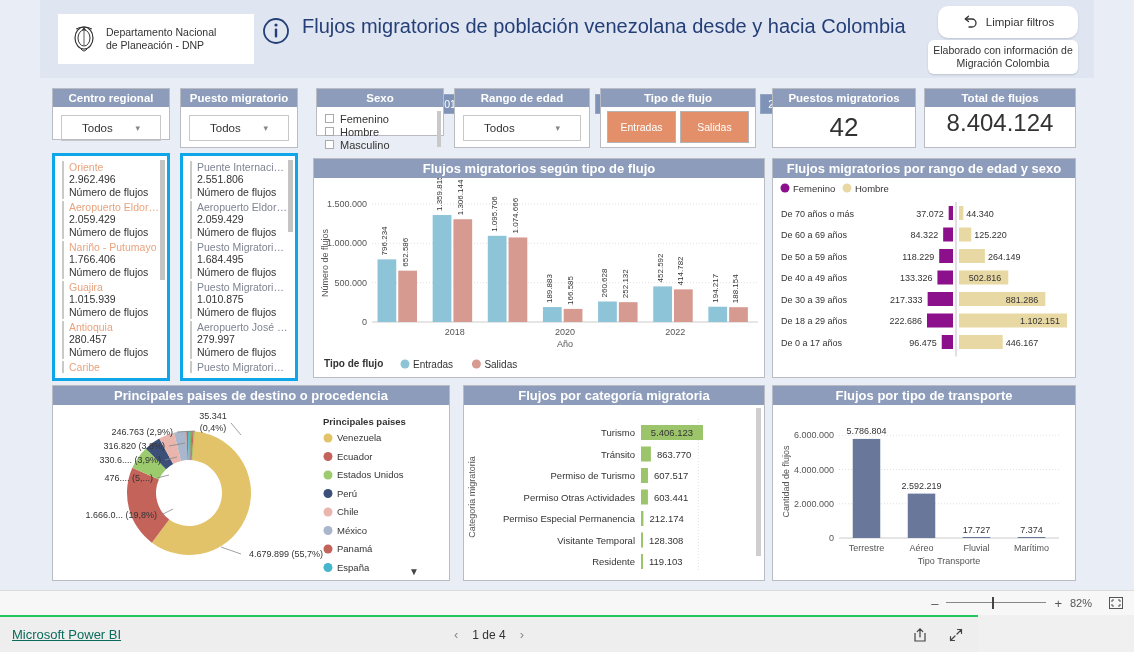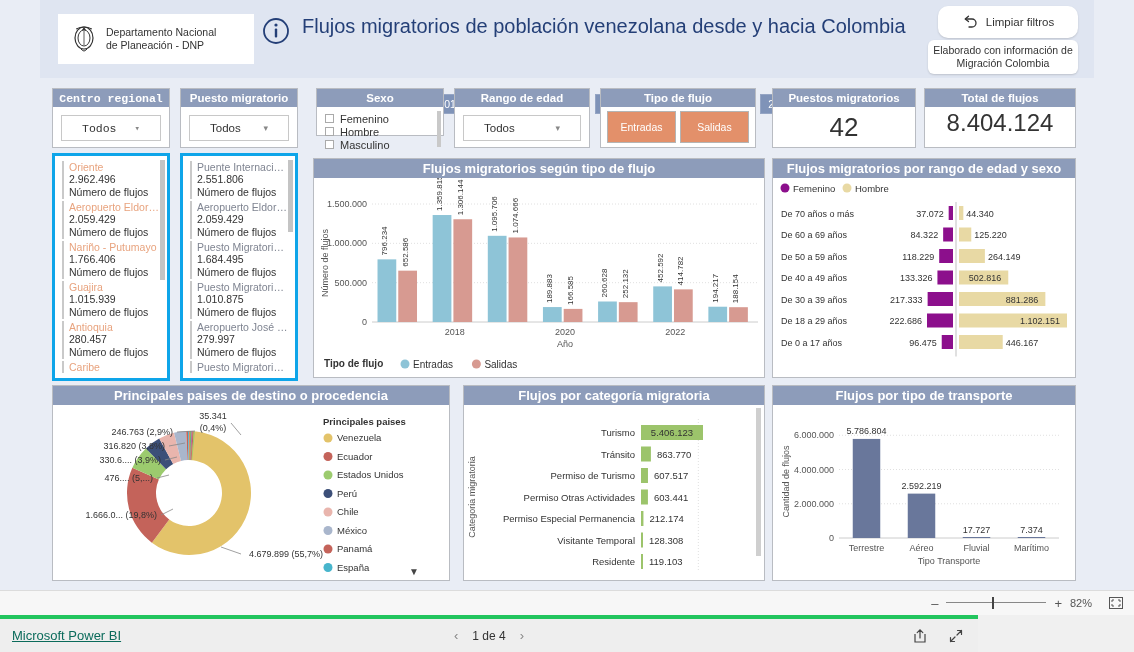--- a/index.html
+++ b/index.html
@@ -79,21 +79,21 @@
   svg text { font-family: "Liberation Sans", sans-serif; }
 
   
   .zoombar {
     position: absolute; left: 0; top: 590px; width: 1134px; height: 25px;
     background: #f7f7f7; border-top: 1px solid #dcdcdc; display: flex;
     align-items: center; justify-content: flex-end; padding-right: 10px; gap: 8px;
   }
   .statusbar {
     position: absolute; left: 0; top: 615px; width: 978px; height: 37px;
-    background: #eeeeee; border-top: 4px solid #22c55e; display: flex; align-items: center;
+    background: #eeeeee; border-top: 2px solid #22c55e; display: flex; align-items: center;
   }
   .pbi-link { margin-left: 12px; font-size: 13px; color: #0b6b5b; text-decoration: underline; cursor: pointer; }
   .pager { position: absolute; left: 50%; transform: translateX(-50%); display: flex; align-items: center; gap: 14px; font-size: 12px; color: #333; }
   .arrow { color: #888; cursor: pointer; font-size: 13px; }
   .sb-icons { position: absolute; right: 14px; display: flex; gap: 20px; color: #444; }
 </style>
 </head>
 <body>
 
 <div class="report">
@@ -137,21 +137,21 @@
       <svg width="16" height="16" viewBox="0 0 16 16">
         <path d="M4 5 h6 a4 4 0 0 1 0 8 h-3" fill="none" stroke="#333" stroke-width="1.3" stroke-linecap="round"></path>
         <path d="M6.5 2.2 L3.2 5 L6.5 7.6" fill="none" stroke="#333" stroke-width="1.3" stroke-linecap="round" stroke-linejoin="round"></path>
       </svg>
       <span>Limpiar filtros</span>
     </div>
 
     <div class="note-box">Elaborado con información de Migración Colombia</div>
   </div>
 
-  <div class="card" style="left:52px; top:88px; width:118px; height:60px;font-family:Liberation Mono, monospace;">
+  <div class="card" style="left:52px; top:88px; width:118px; height:52px;">
     <div class="card-title">Centro regional</div>
     <div class="dd">
       <span>Todos</span>
       <span class="chev">▾</span>
     </div>
   </div>
 
   <div class="card" style="left:180px; top:88px; width:118px; height:60px;">
     <div class="card-title">Puesto migratorio</div>
     <div class="dd">

